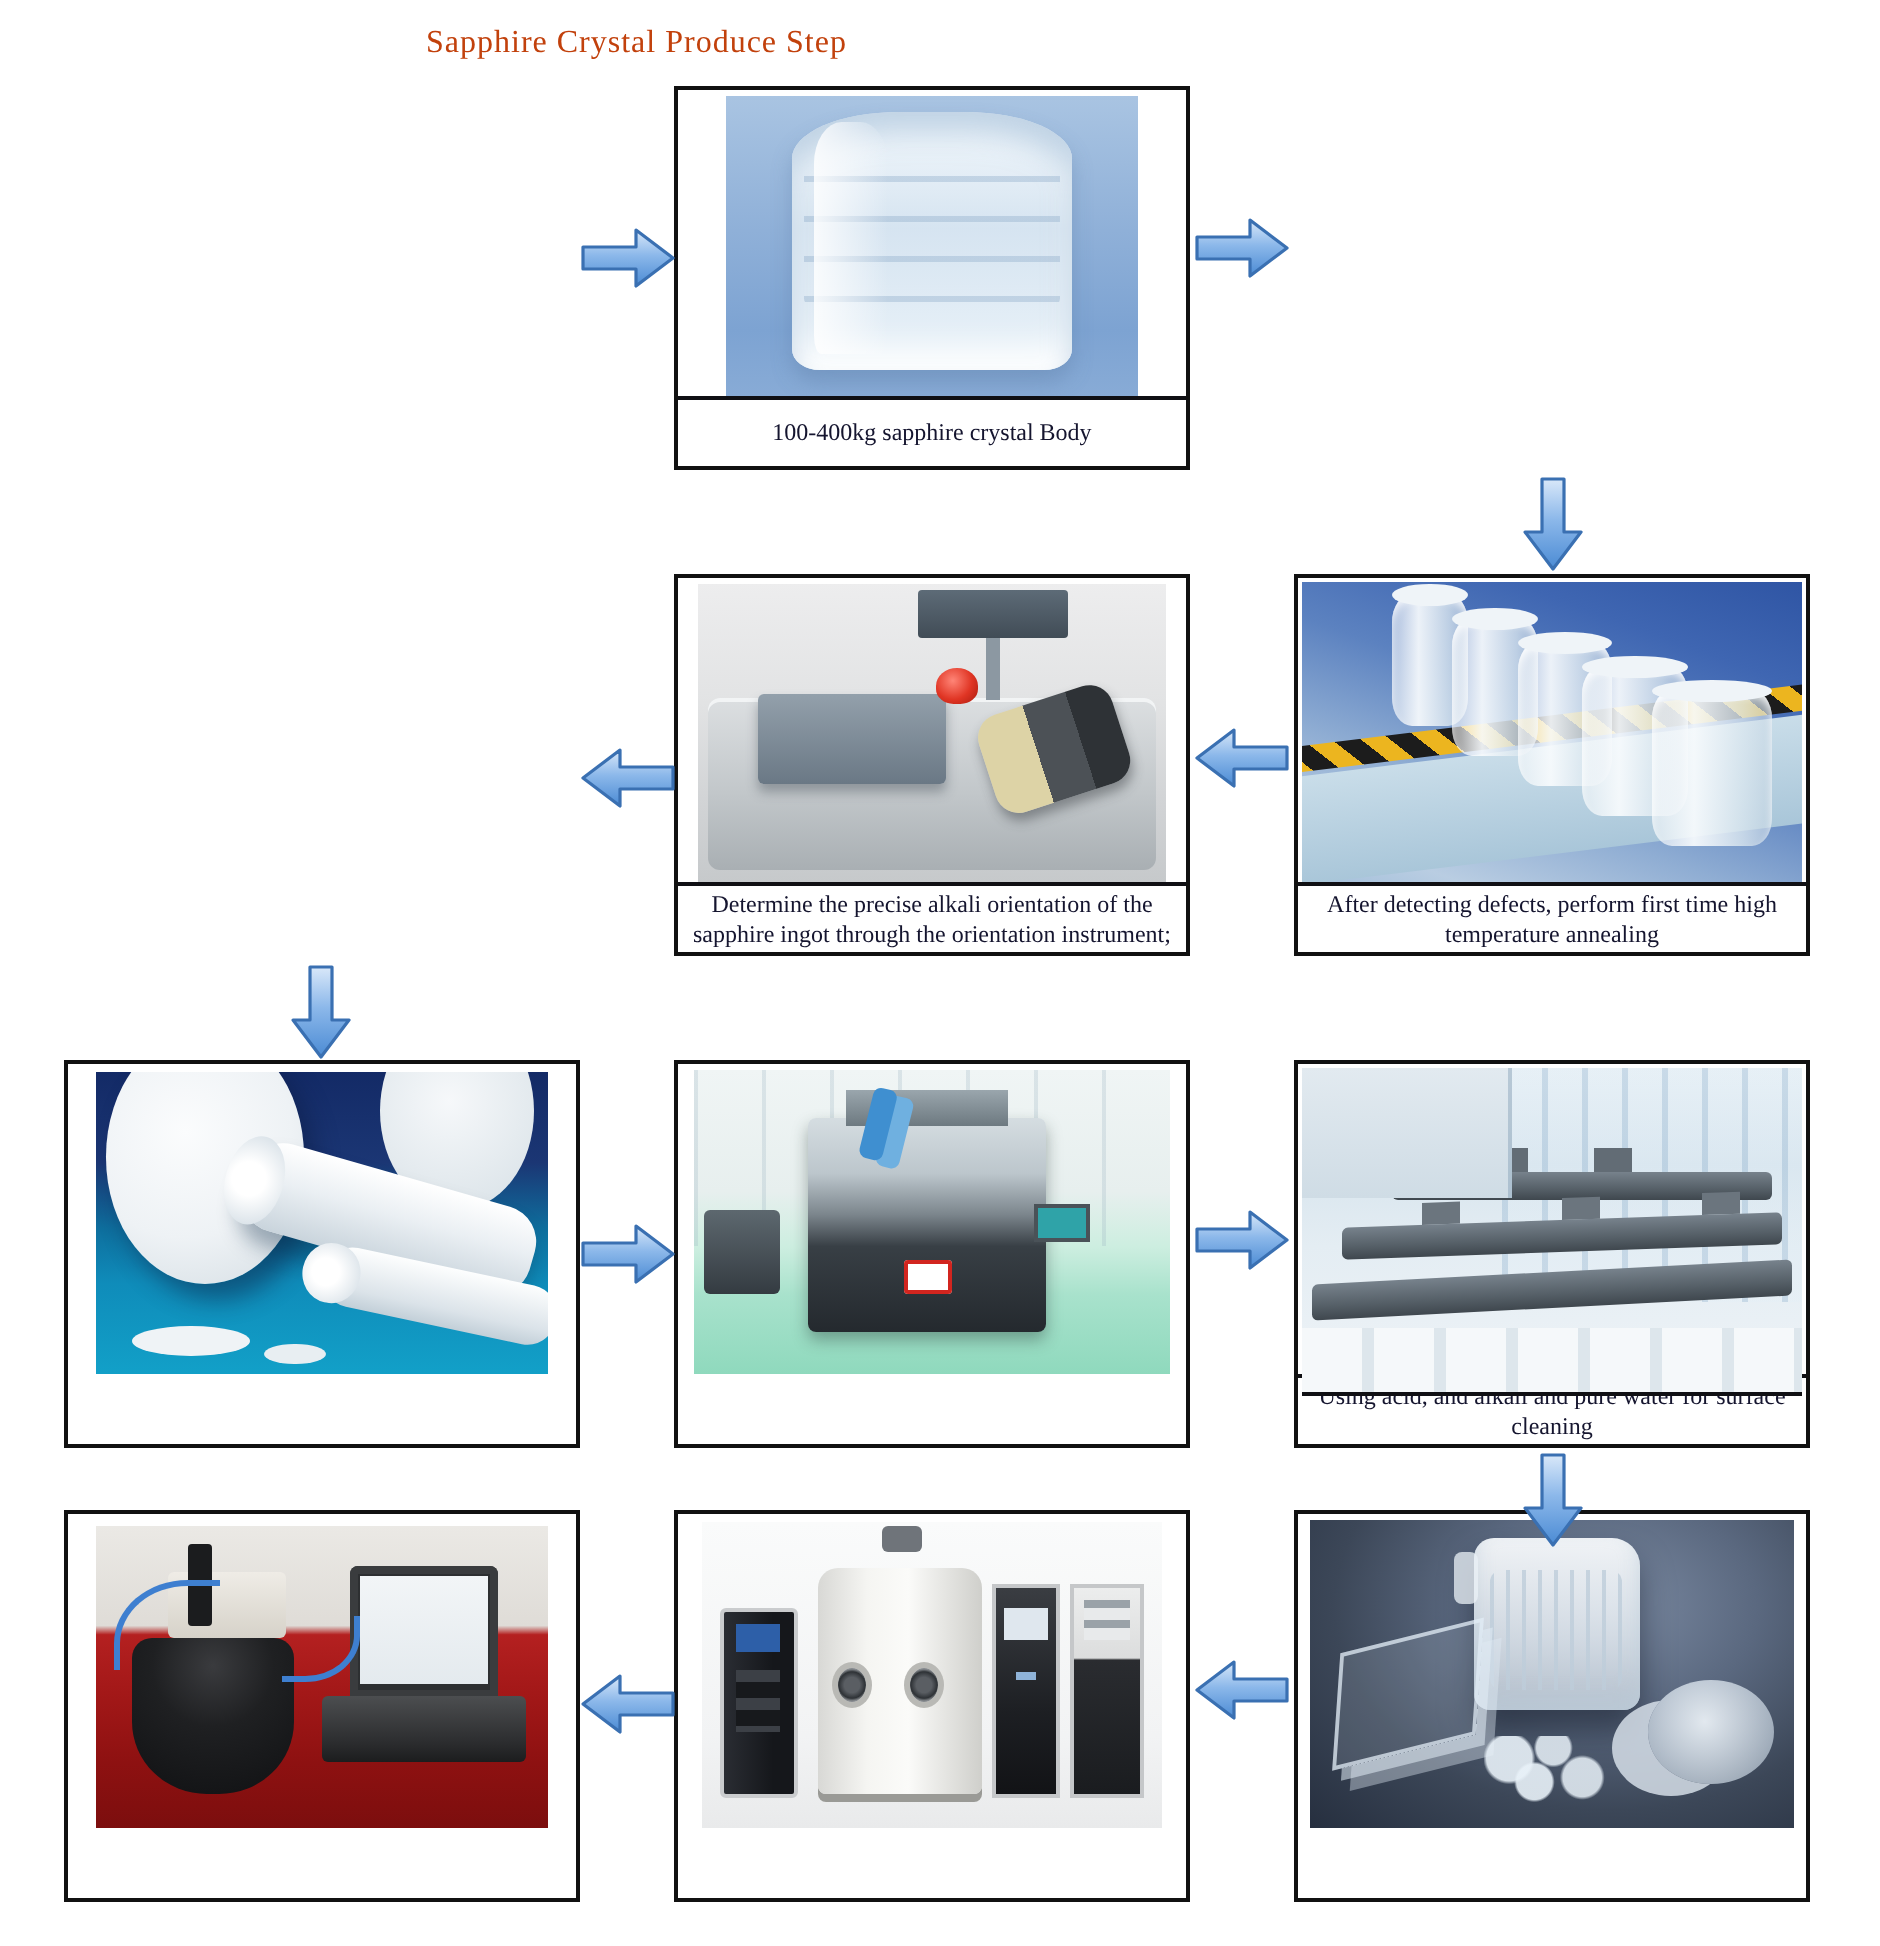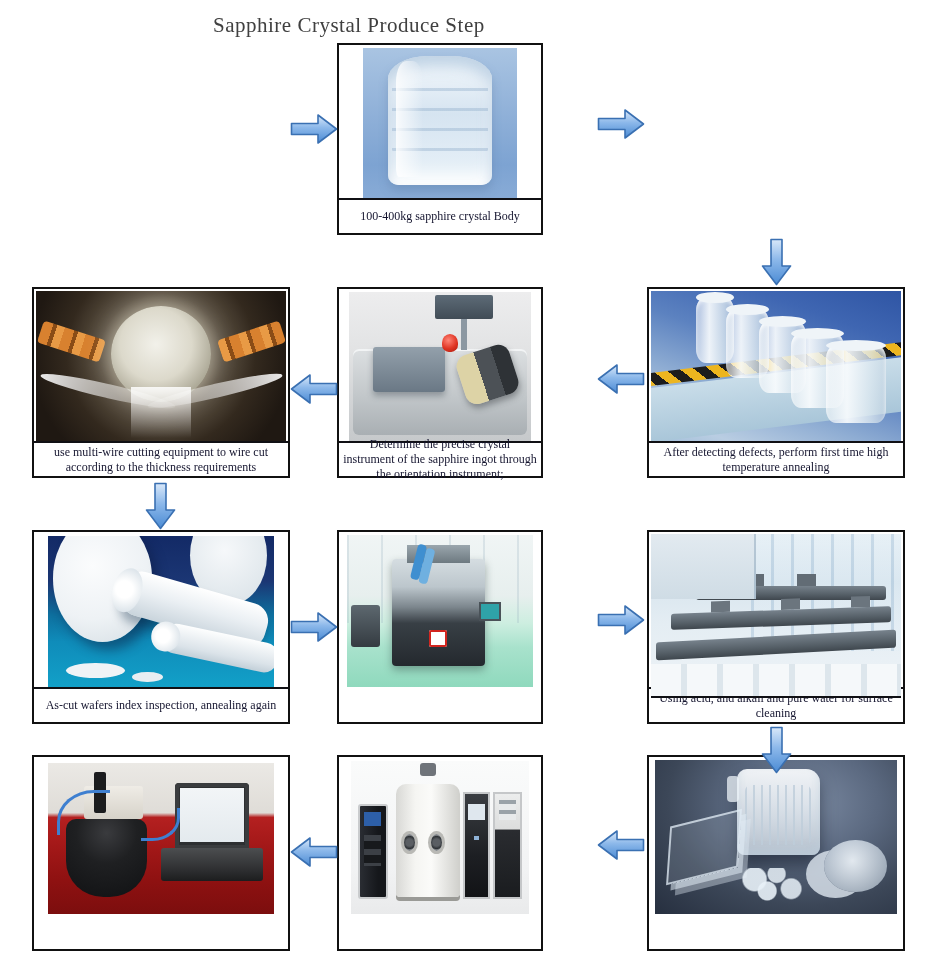--- a/index.html
+++ b/index.html
@@ -1,23 +1,23 @@
 <!DOCTYPE html>
 <html><head>
 <meta charset="utf-8">
 <style>
   html,body{margin:0;padding:0;background:#ffffff;}
   .canvas{position:relative;width:940px;height:973px;background:#ffffff;overflow:hidden;
           font-family:"Liberation Serif", serif;}
-  .title{position:absolute;left:213px;top:13px;font-size:21px;letter-spacing:.5px;
-         color:#404040;white-space:nowrap;}
+  .title{position:absolute;left:213px;top:13px;font-size:16px;letter-spacing:.5px;
+         color:#c2410c;white-space:nowrap;}
 
   
   .panel{position:absolute;border:2px solid #111;background:#fff;box-sizing:border-box;}
-  .pA{left:32px;width:258px;}  .pB{left:337px;width:206px;}  .pC{left:647px;width:258px;}
+  .pA{left:32px;width:258px;}  .pB{left:337px;width:258px;}  .pC{left:647px;width:258px;}
   .r1{top:43px;height:192px;}  .r2{top:287px;height:191px;}
   .r3{top:530px;height:194px;} .r4{top:755px;height:196px;}
 
   .caption{position:absolute;left:0;right:0;bottom:0;height:35px;border-top:2px solid #101014;
            display:flex;align-items:center;justify-content:center;text-align:center;
            font-size:12px;line-height:15px;color:#15152f;padding:1px 4px;box-sizing:border-box;
            background:#fff;}
 
   .photo{position:absolute;top:2px;left:2px;right:2px;bottom:35px;overflow:hidden;background:#cfd8e0;}
   .photo>div{position:absolute;}
@@ -249,39 +249,30 @@
 
 
   <div class="panel pB r1">
     <div class="photo ph2" style="top:3px;left:24px;right:24px;">
         <div class="a"></div>
       </div>
     <div class="caption">100-400kg sapphire crystal Body</div>
   </div>
 
 
-  <div class="panel pA r2">
-    <div class="photo ph4">
-        <div class="a"></div>
-        <div class="b"></div>
-        <div class="c"></div>
-        <div class="d"></div>
-      </div>
-    <div class="caption">use multi-wire cutting equipment to  wire cut according to the thickness requirements</div>
-  </div>
 
   <div class="panel pB r2">
     <div class="photo ph5" style="top:3px;left:10px;right:10px;">
         <div class="a"></div>
         <div class="b"></div>
         <div class="c"></div>
         <div class="d"></div>
         <div class="e"></div>
       </div>
-    <div class="caption">Determine the precise crystal instrument of the sapphire ingot through the orientation instrument;</div>
+    <div class="caption">Determine the precise alkali orientation of the sapphire ingot through the orientation instrument;</div>
   </div>
 
   <div class="panel pC r2">
     <div class="photo ph6">
       <div class="belt"></div>
       <div class="cyl k1"></div>
         <div class="cyl k2"></div>
         <div class="cyl k3"></div>
         <div class="cyl k4"></div>
         <div class="cyl k5"></div>
@@ -291,21 +282,20 @@
 
   <div class="panel pA r3">
     <div class="photo ph7" style="top:4px;left:14px;right:14px;">
         <div class="a"></div>
         <div class="b"></div>
         <div class="c"></div>
         <div class="d"></div>
         <div class="e"></div>
         <div class="f"></div>
       </div>
-    <div class="caption">As-cut wafers  index inspection, annealing again</div>
   </div>
 
   <div class="panel pB r3">
     <div class="photo ph8" style="top:3px;left:8px;right:8px;">
         <div class="a"></div>
         <div class="b"></div>
         <div class="c"></div>
         <div class="d"></div>
       </div>
   </div>

